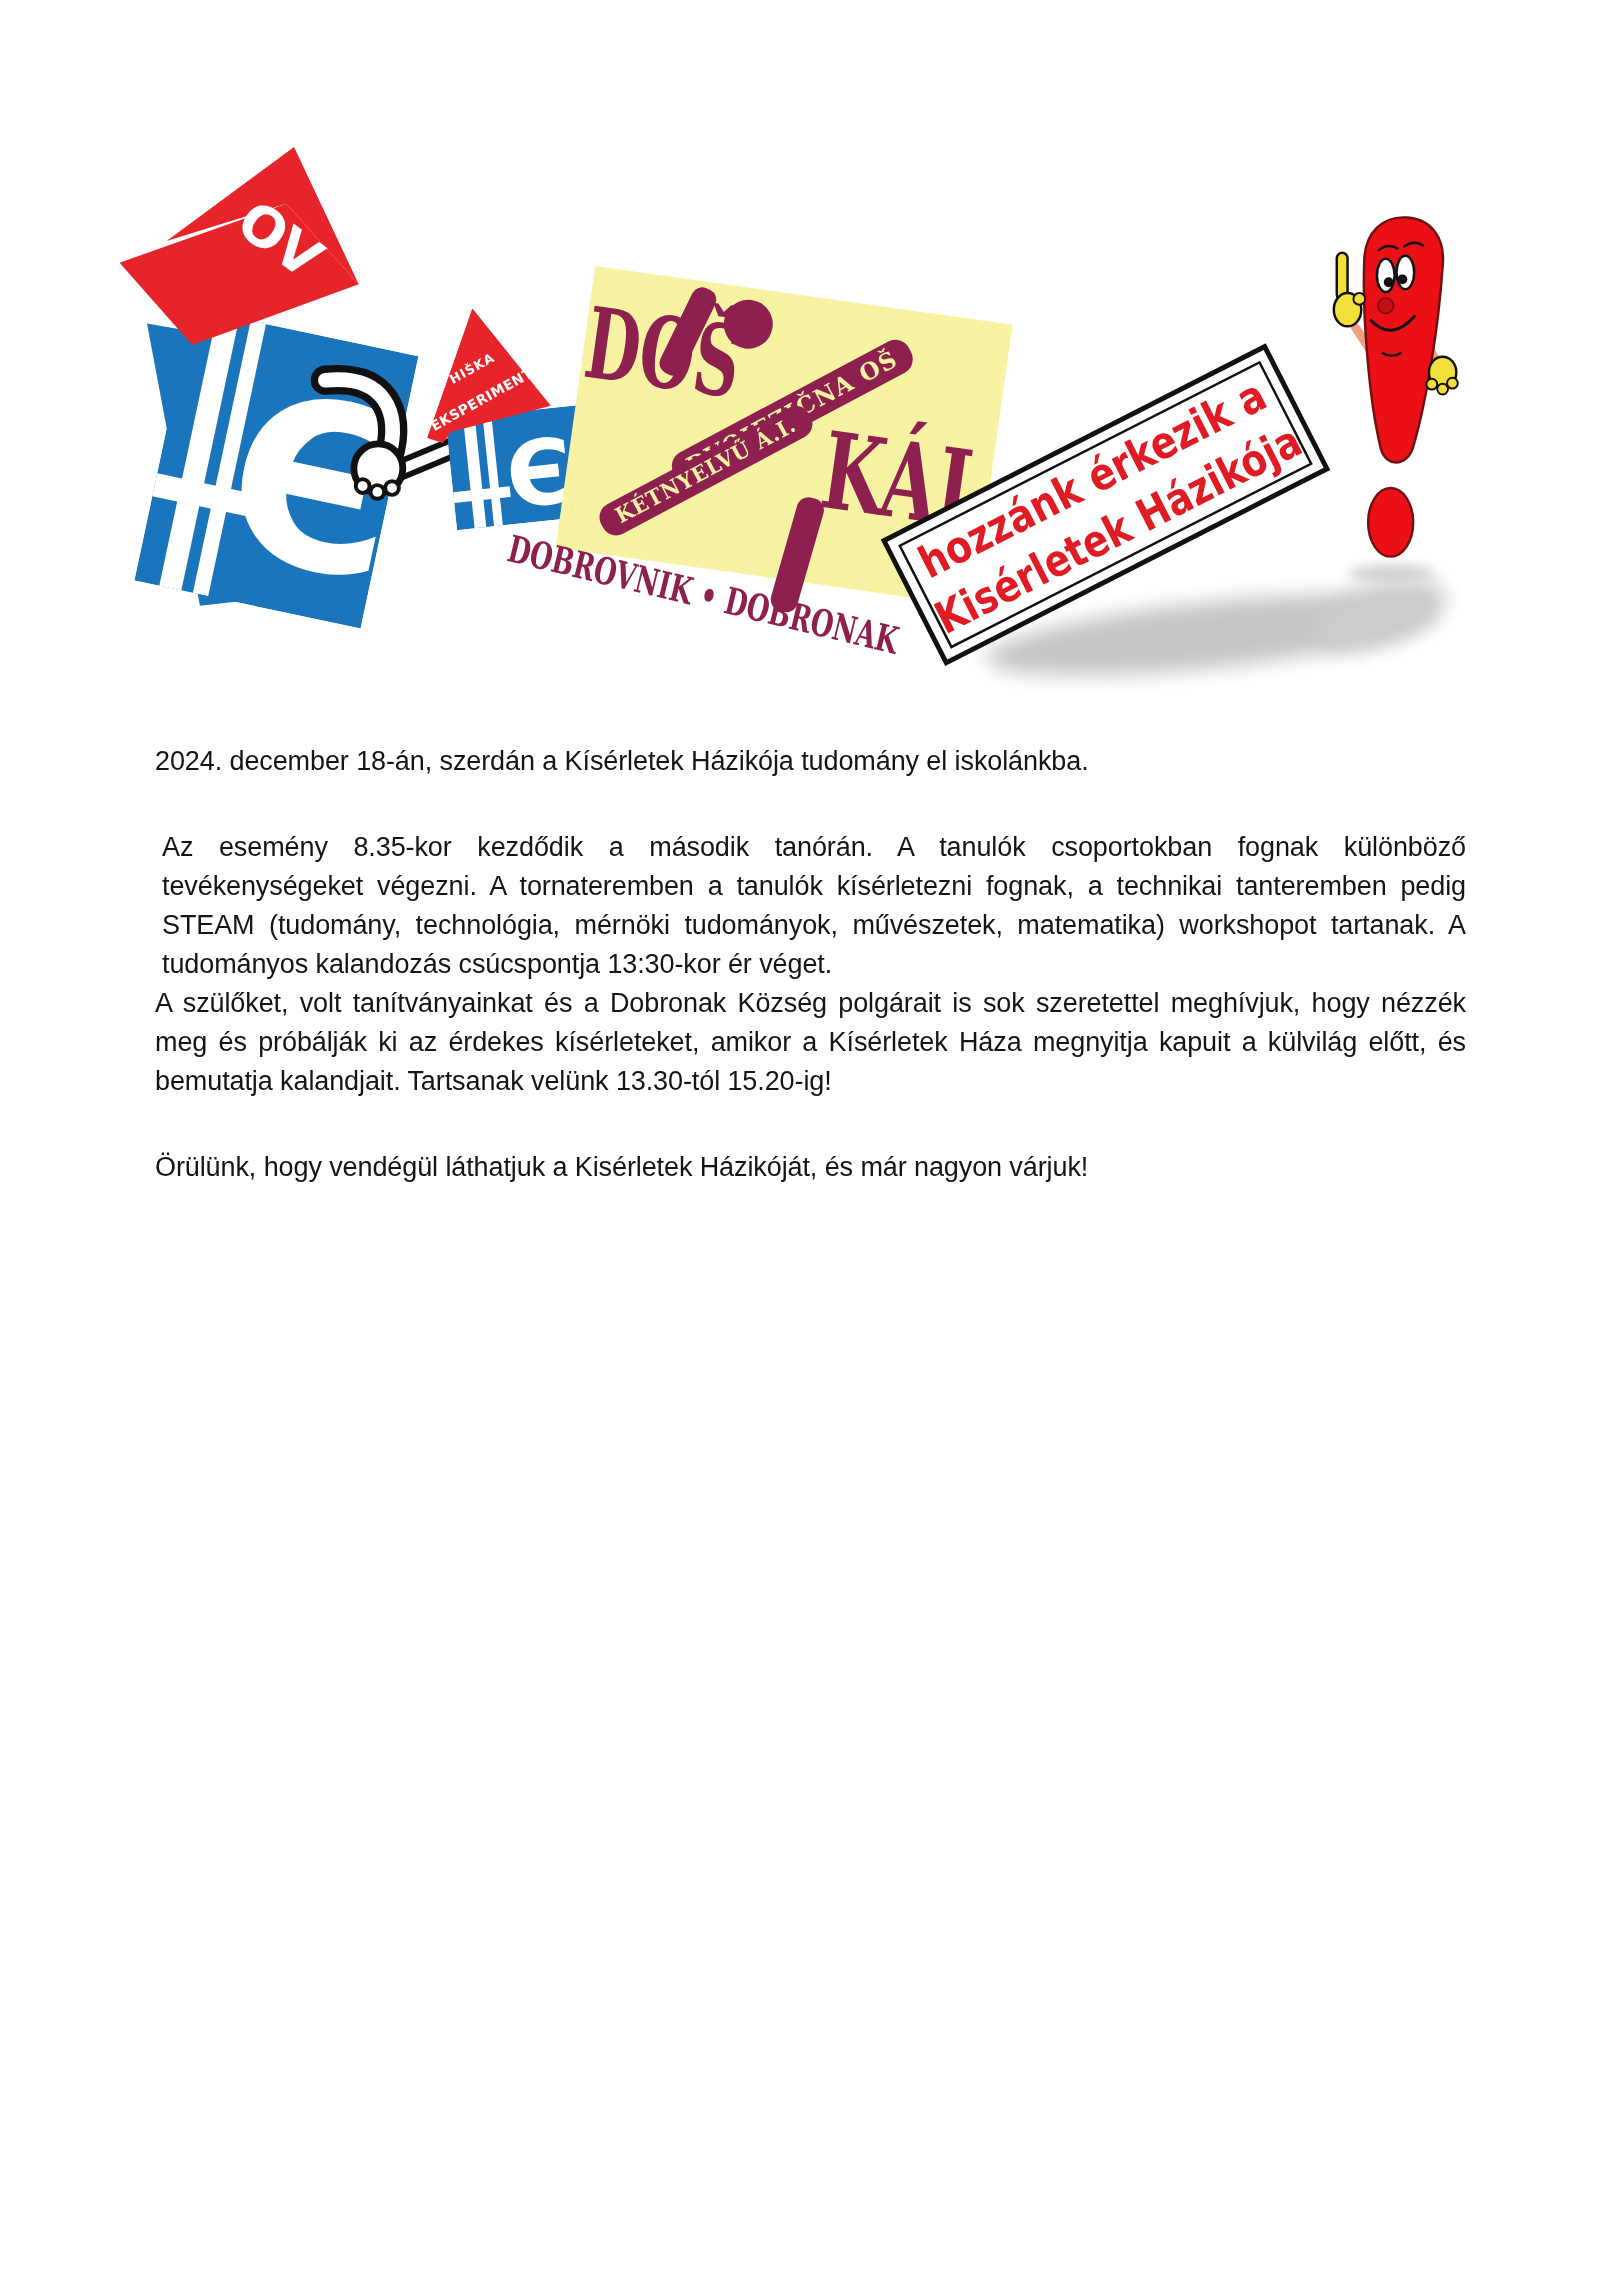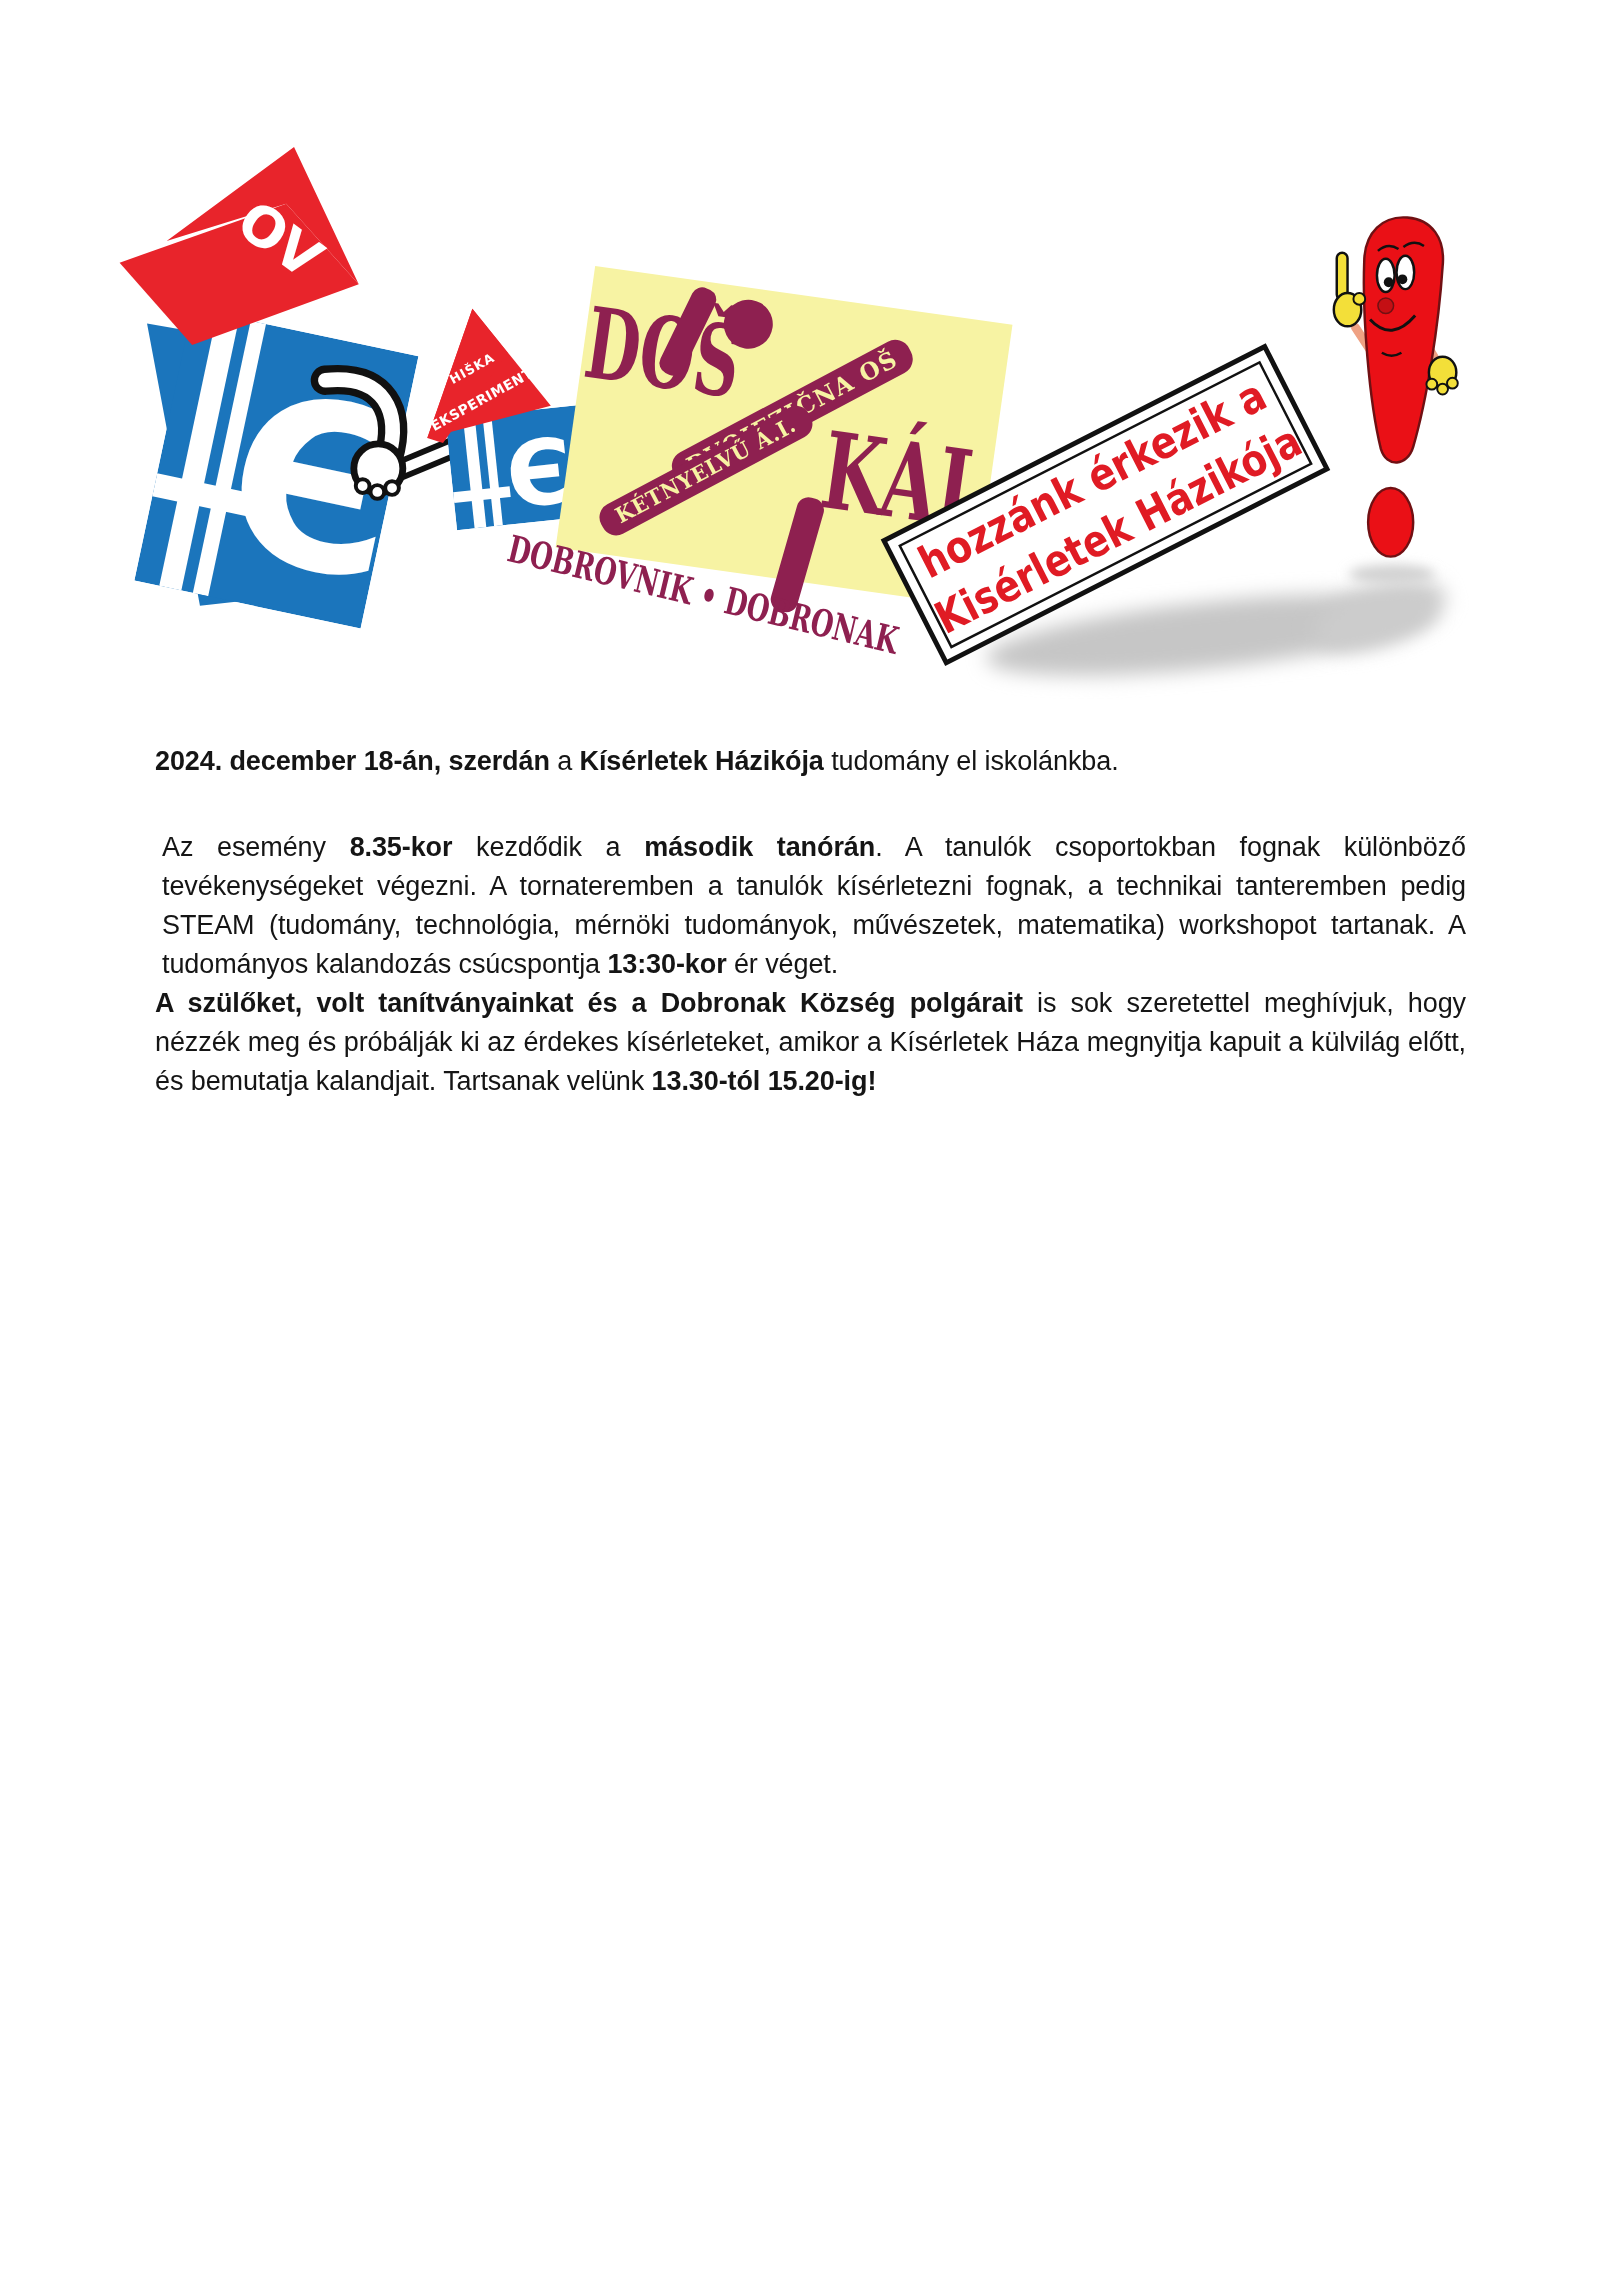--- a/index.html
+++ b/index.html
@@ -16,21 +16,21 @@
     position:absolute;
     left:155px;top:742px;width:1311px;
     font-size:27px;line-height:39px;
     color:#151515;
     letter-spacing:-0.1px;
   }
   .letter p{margin:0 0 47px 0;}
   .letter p.j{text-align:justify;}
   .letter p.nogap{margin-bottom:0;margin-left:7px;}
   .letter p.gap-lg{}
-  .rb{font-weight:700;}
+  .rb{font-weight:400;}
   .rm{font-family:"DejaVu Sans Mono",monospace;font-size:0.97em;}
   svg text{user-select:none;}
 </style>
 </head>
 <body>
 
 <div class="page">
 
   <svg class="header-art" width="1621" height="735" viewBox="0 0 1654 750">
     <defs>
@@ -152,16 +152,17 @@
       <circle cx="1472" cy="397" r="5.5" fill="#f3df39" stroke="#111111" stroke-width="2"></circle>
       <circle cx="1482" cy="391" r="5.5" fill="#f3df39" stroke="#111111" stroke-width="2"></circle>
       <ellipse cx="1419" cy="533" rx="23" ry="35" fill="#ea1016" stroke="#701013" stroke-width="2.5"></ellipse>
     </g>
   </svg>
 
   <main class="letter">
     <p><span class="rb">2024. december 18-án, szerdán</span><span> a </span><span class="rb">Kísérletek Házikója</span><span> tudomány el iskolánkba.</span></p>
     <p class="j nogap"><span>Az esemény </span><span class="rb">8.35-kor</span><span> kezdődik a </span><span class="rb">második tanórán</span><span>.  A tanulók csoportokban fognak különböző tevékenységeket végezni. A tornateremben a tanulók kísérletezni fognak, a technikai tanteremben pedig STEAM (tudomány, technológia, mérnöki tudományok, művészetek, matematika) workshopot tartanak. A tudományos kalandozás csúcspontja </span><span class="rb">13:30-kor</span><span> ér véget.</span></p>
     <p class="j gap-lg"><span class="rb">A szülőket, volt tanítványainkat és a Dobronak Község polgárait</span><span> is sok szeretettel meghívjuk, hogy nézzék meg és próbálják ki az érdekes kísérleteket, amikor a Kísérletek Háza megnyitja kapuit a külvilág előtt, és bemutatja kalandjait. Tartsanak velünk </span><span class="rb">13.30-tól 15.20-ig!</span></p>
+    <p><span>Örülünk, hogy vendégül láthatjuk a Kisérletek Házikóját, és már nagyon várjuk!</span></p>
   </main>
 
 </div>
 
 
 </body></html>

